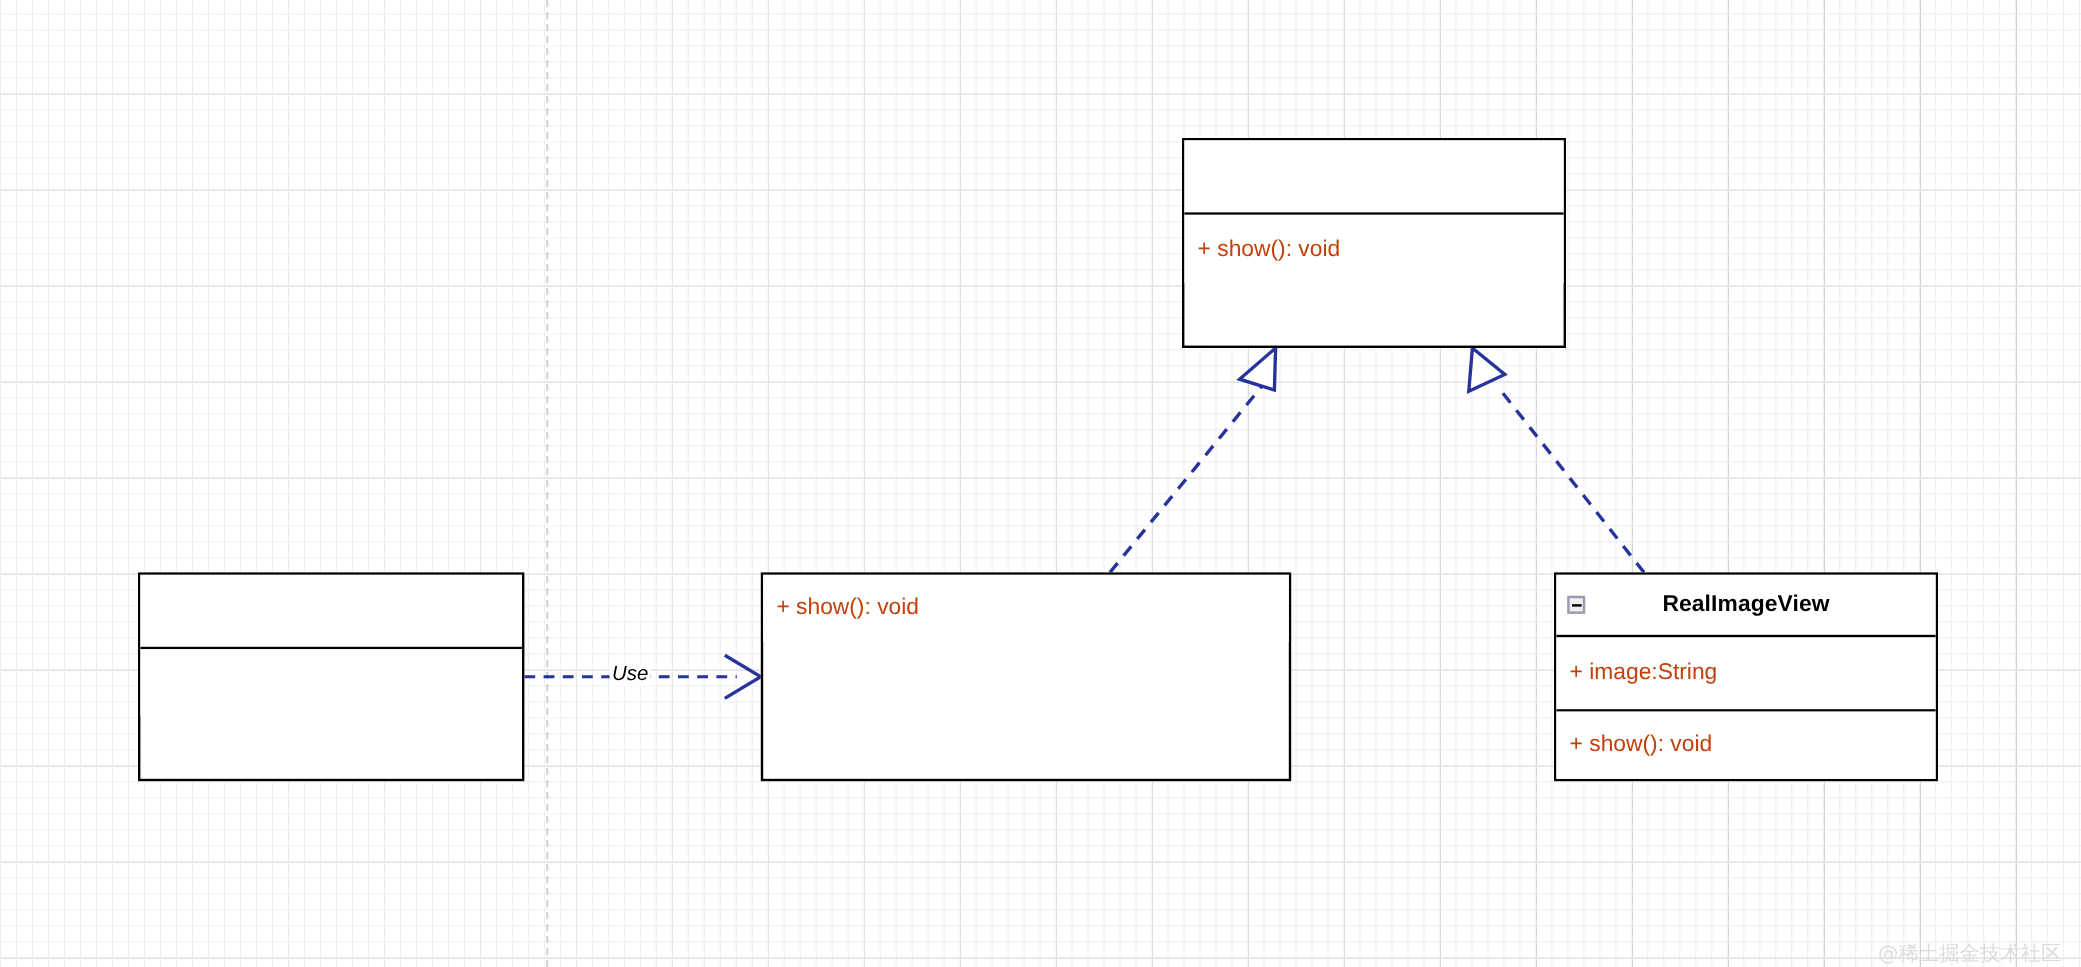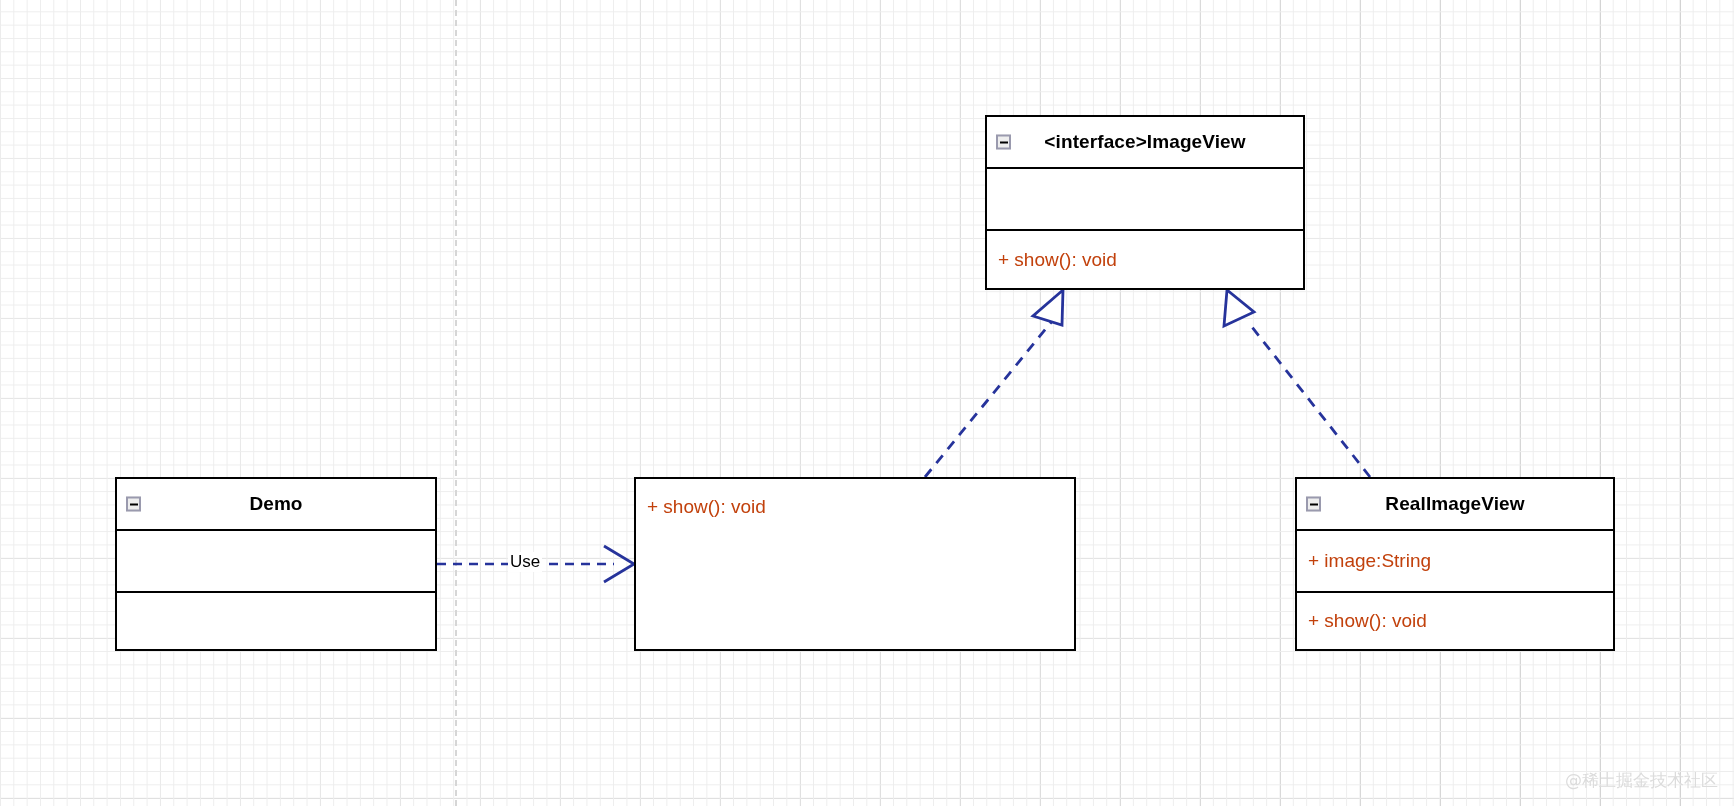--- a/index.html
+++ b/index.html
@@ -114,21 +114,21 @@
     color: #000000;
     background: #ffffff;
     padding: 0 2px;
     white-space: nowrap;
   }
 
   
   .watermark {
     position: absolute;
     right: 16px;
-    bottom: 14px;
+    bottom: 0;
     font-size: 17px;
     color: #dcdcdc;
     white-space: nowrap;
     font-family: "DejaVu Sans", sans-serif;
   }
 </style>
 </head>
 <body>
 
 <div id="canvas">
@@ -146,38 +146,30 @@
       <line x1="925" y1="477" x2="1053" y2="320" stroke="#26339B" stroke-width="2.8" stroke-dasharray="10,8"></line>
       <polygon points="1063,290 1033,316 1062,325" fill="#ffffff" stroke="#26339B" stroke-width="2.8" stroke-linejoin="miter"></polygon>
     </g>
 
     <g>
       <line x1="1370" y1="477" x2="1248" y2="322" stroke="#26339B" stroke-width="2.8" stroke-dasharray="10,8"></line>
       <polygon points="1227,290 1224,326 1254,312" fill="#ffffff" stroke="#26339B" stroke-width="2.8" stroke-linejoin="miter"></polygon>
     </g>
   </svg>
 
-  <div class="edge-label" style="left:508px; top:552px;">Use</div>
+  <div class="edge-label" style="left:508px; top:552px;font-style:italic;">Use</div>
 
   <div class="uml-box" style="left:985px; top:115px; width:320px; height:175px;">
-    <div class="uml-header" style="height:52px;">
-      <span class="collapse-icon"></span>
-      <span class="uml-title">&lt;interface&gt;ImageView</span>
-    </div>
     <div class="uml-compartment divider" style="height:62px;"></div>
     <div class="uml-compartment" style="height:57px;">
       <span>+ show(): void</span>
     </div>
   </div>
 
   <div class="uml-box" style="left:115px; top:477px; width:322px; height:174px;">
-    <div class="uml-header" style="height:52px;">
-      <span class="collapse-icon"></span>
-      <span class="uml-title">Demo</span>
-    </div>
     <div class="uml-compartment divider" style="height:62px;"></div>
     <div class="uml-compartment" style="height:56px;"></div>
   </div>
 
   <div class="uml-box" style="left:634px; top:477px; width:442px; height:174px;">
     <div class="uml-compartment" style="height:56px;">
       <span>+ show(): void</span>
     </div>
   </div>
 

